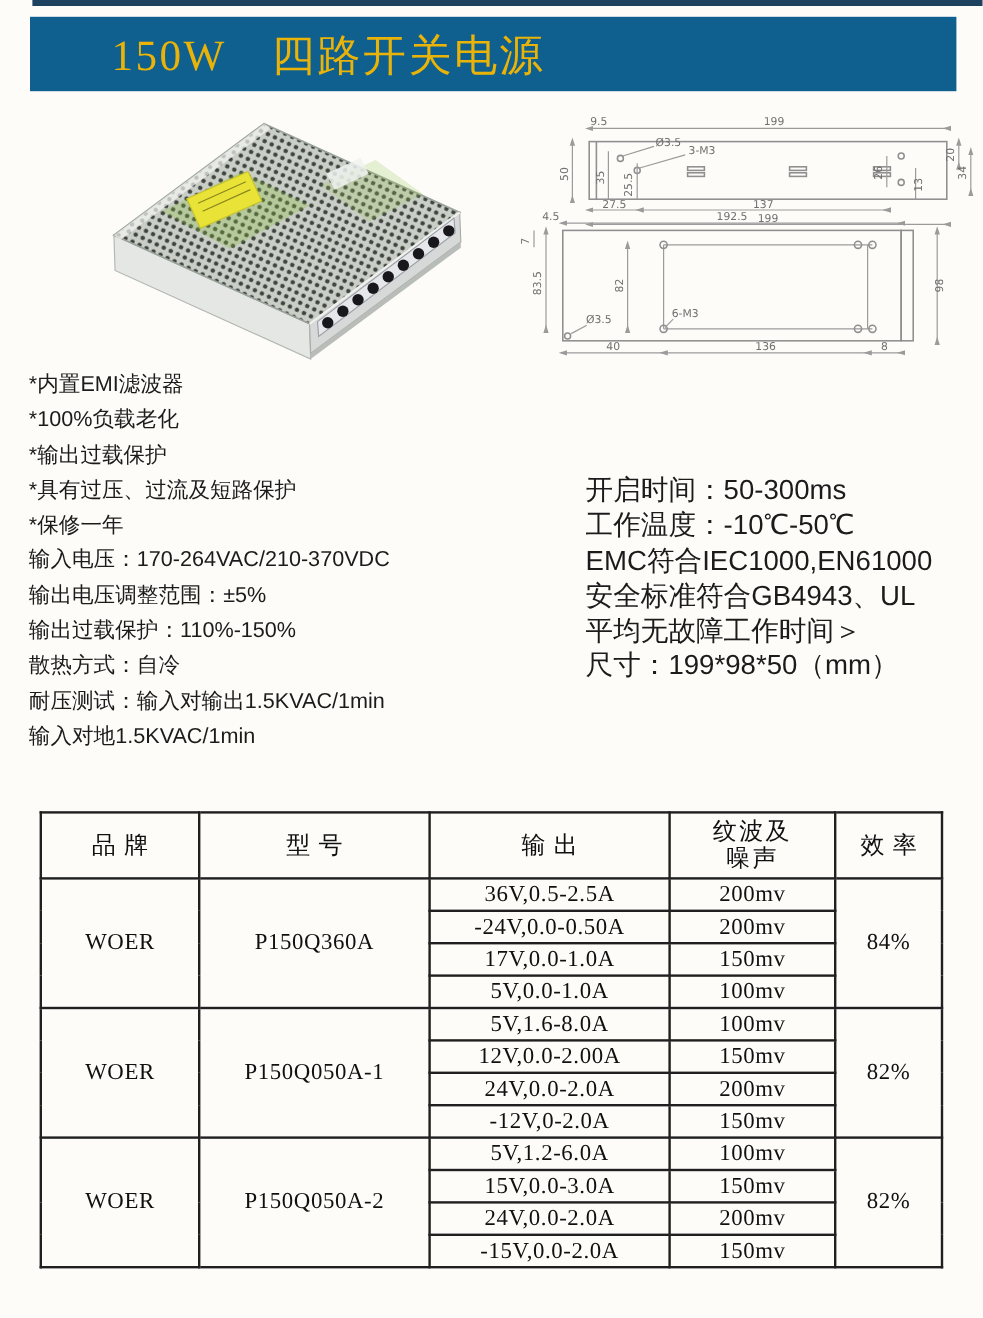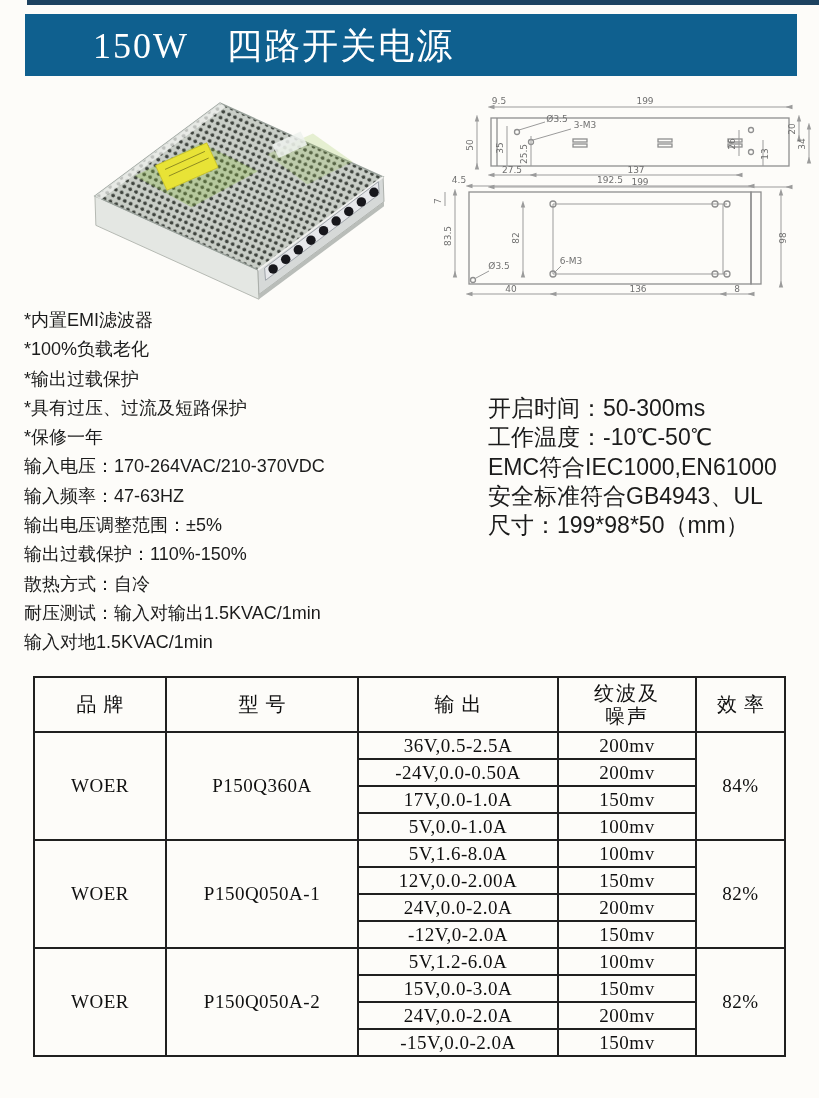--- a/index.html
+++ b/index.html
@@ -2,21 +2,21 @@
 <html><head>
 <meta charset="utf-8">
 <style>
   html,body{margin:0;padding:0;background:#ffffff;}
   .page{position:relative;width:819px;height:1098px;background:#fdfcf9;overflow:hidden;
         font-family:"Liberation Sans",sans-serif;color:#1b1b1b;}
   
   .top-strip{position:absolute;left:27px;top:0;width:792px;height:5px;background:#1d4260;}
   .banner{position:absolute;left:25px;top:14px;width:772px;height:62px;background:#0f608f;}
   .banner .title{position:absolute;left:68px;top:0;height:62px;line-height:64px;
-        color:#ffffff;font-family:"Liberation Serif",serif;font-size:36px;letter-spacing:2px;white-space:nowrap;}
+        color:#eab308;font-family:"Liberation Serif",serif;font-size:36px;letter-spacing:2px;white-space:nowrap;}
   
   .photo{position:absolute;left:58px;top:86px;width:362px;height:218px;}
   
   .drawA{position:absolute;left:433px;top:96px;width:382px;height:100px;}
   .drawB{position:absolute;left:433px;top:176px;width:382px;height:126px;}
   .dim-text{font-size:9px;fill:#707070;font-family:"DejaVu Sans",sans-serif;text-anchor:middle;}
   .dim-line{stroke:#9b9b9b;stroke-width:1;fill:none;}
   .draw-line{stroke:#8f8f8f;fill:none;stroke-width:1.3;}
   
   .specs-left{position:absolute;left:24px;top:306px;width:462px;font-size:18px;line-height:29.3px;white-space:nowrap;}
@@ -190,33 +190,33 @@
     <text x="304" y="116" class="dim-text">8</text>
   </svg>
 
   <div class="specs-left">
     <div class="spec-line">*内置EMI滤波器</div>
     <div class="spec-line">*100%负载老化</div>
     <div class="spec-line">*输出过载保护</div>
     <div class="spec-line">*具有过压、过流及短路保护</div>
     <div class="spec-line">*保修一年</div>
     <div class="spec-line">输入电压：170-264VAC/210-370VDC</div>
-    <div class="spec-line">输入频率：47-63HZ</div>
     <div class="spec-line">输出电压调整范围：±5%</div>
     <div class="spec-line">输出过载保护：110%-150%</div>
     <div class="spec-line">散热方式：自冷</div>
     <div class="spec-line">耐压测试：输入对输出1.5KVAC/1min</div>
     <div class="spec-line">输入对地1.5KVAC/1min</div>
   </div>
 
   <div class="specs-right">
     <div class="spec-line">开启时间：50-300ms</div>
     <div class="spec-line">工作温度：-10℃-50℃</div>
     <div class="spec-line">EMC符合IEC1000,EN61000</div>
     <div class="spec-line">安全标准符合GB4943、UL</div>
+    <div class="spec-line">平均无故障工作时间＞</div>
     <div class="spec-line">尺寸：199*98*50（mm）</div>
   </div>
 
   <table class="spec-table">
     <colgroup>
       <col style="width:132px">
         <col style="width:192px">
         <col style="width:200px">
       <col style="width:138px">
         <col style="width:89px">

